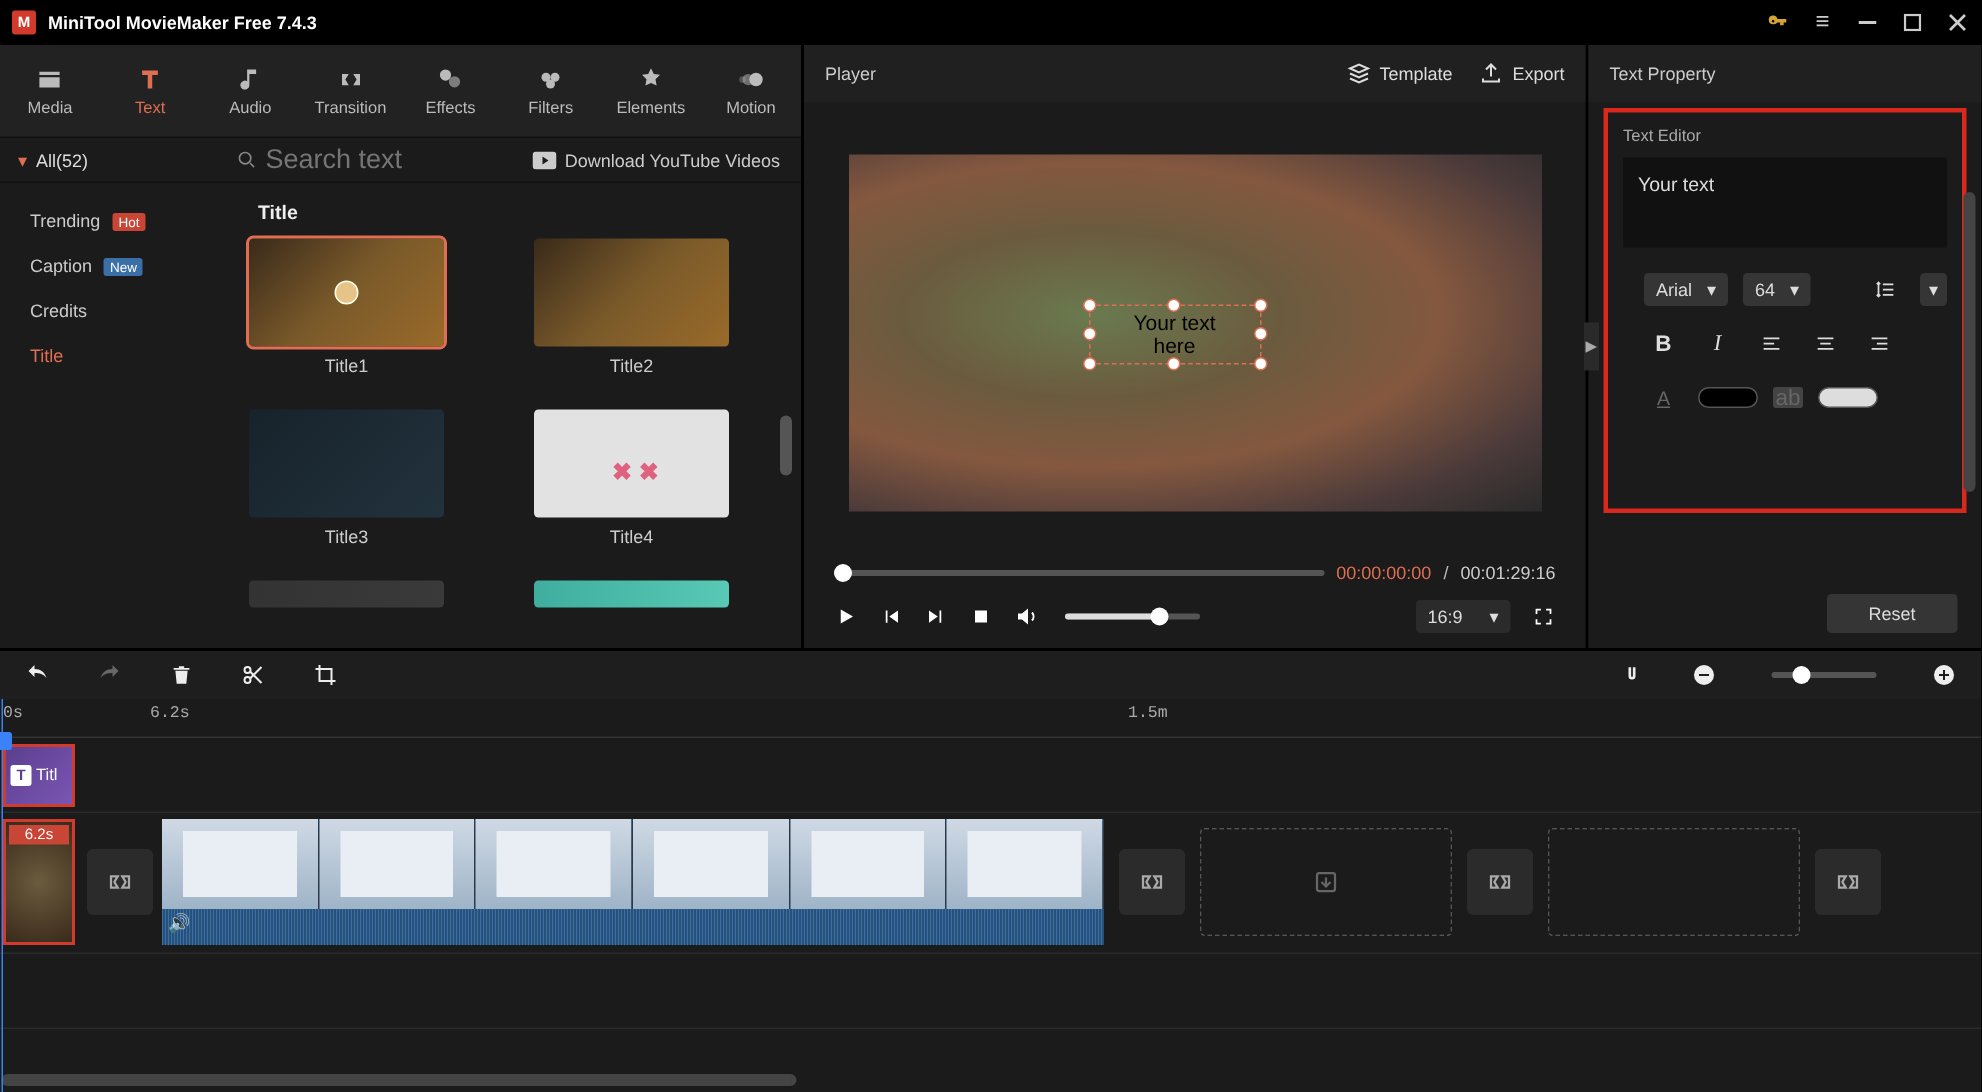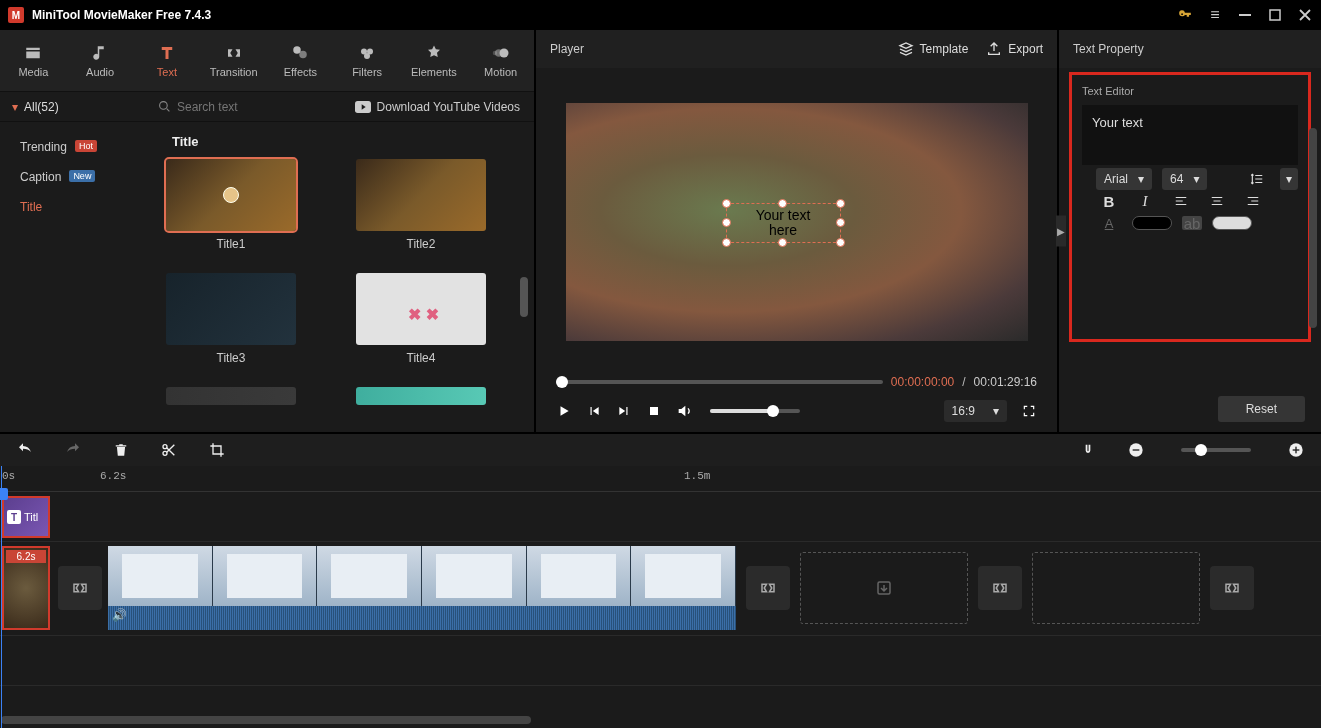--- a/index.html
+++ b/index.html
@@ -21,26 +21,26 @@
 .mode-tabs { height:62px; display:flex; background:#222; border-bottom:1px solid #111;}
 .mode-tab { flex:1; display:flex; flex-direction:column; align-items:center; justify-content:center; gap:4px; color:#bbb; cursor:pointer; }
 .mode-tab.active { color:#e06e52;}
 .mode-tab svg, .mode-tab .ico { width:18px; height:18px; }
 .mode-label { font-size:11px;}
 
 
 .substrip { height:30px; display:flex; align-items:center; background:#1b1b1b; border-bottom:1px solid #111;}
 .all-drop { width:150px; display:flex; align-items:center; gap:6px; padding:0 12px; color:#ddd; cursor:pointer;}
 .search-box { flex:1; display:flex; align-items:center; gap:6px; color:#888; padding:0 8px;}
-.search-box input { background:transparent; border:none; color:#bbb; outline:none; width:100px; font-size:12px;}
+.search-box input { background:transparent; border:none; color:#bbb; outline:none; width:100px; font-size:18px;}
 .yt-link { padding:0 14px; color:#ccc; display:flex; align-items:center; gap:6px; cursor:pointer;}
 
 .left-body { flex:1; display:flex; overflow:hidden;}
 .cat-list { width:150px; padding:10px 0;}
-.cat-item { padding:8px 20px; color:#ccc; cursor:pointer; display:flex; align-items:flex-start; gap:8px;}
+.cat-item { padding:8px 20px; color:#ccc; cursor:pointer; display:flex; align-items:flex-end; gap:8px;}
 .cat-item.active { color:#e06e52;}
 .badge { font-size:9px; padding:1px 4px; border-radius:2px; color:#fff;}
 .badge-hot { background:#c94536;}
 .badge-new { background:#3b6fa8;}
 
 .grid-area { flex:1; padding:8px 0 8px 16px; position:relative; overflow:hidden;}
 .grid-head { color:#eee; font-weight:600; font-size:13px; margin:4px 0 10px 6px;}
 .thumbs { display:flex; flex-wrap:wrap; gap:22px 60px; }
 .thumb { width:130px; }
 .thumb-img { width:130px; height:72px; border-radius:3px; background:linear-gradient(135deg,#3a2a1a,#7a5a2a,#9a6a2a); position:relative;}
@@ -80,21 +80,21 @@
 .ctrl-spacer{flex:1;}
 .aspect { background:#2b2b2b; color:#ddd; padding:4px 8px; display:flex; align-items:center; gap:18px; border-radius:3px;}
 
 
 .prop-panel { flex:1; background:#1b1b1b; display:flex; flex-direction:column; position:relative;}
 .prop-head { height:38px; display:flex; align-items:center; padding:0 14px; color:#ccc; background:#202020;}
 .collapse-arrow { position:absolute; left:-3px; top:50%; transform:translateY(-50%); color:#aaa; cursor:pointer; font-size:10px; background:#2a2a2a; padding:10px 1px;}
 .prop-body { margin:4px 10px; border:3px solid #d9281e; padding:10px 10px; height:270px; position:relative; }
 .prop-sec-title { color:#aaa; font-size:11px; margin-bottom:8px;}
 .text-area { width:100%; height:60px; background:#111; border:none; color:#ddd; padding:10px; resize:none; font-size:13px; outline:none;}
-.prop-row { display:flex; align-items:center; gap:10px; padding-left:14px;}
+.prop-row { display:flex; align-items:center; gap:10px; margin-top:14px;padding-left:14px;}
 .drop { background:#353535; color:#ddd; padding:4px 8px; display:flex; align-items:center; gap:10px; border-radius:3px; cursor:pointer; font-size:12px;}
 .fmt-btn { width:26px; height:22px; display:flex; align-items:center; justify-content:center; color:#ddd; cursor:pointer; border-radius:3px;}
 .swatch { width:40px; height:14px; border:1px solid #555; border-radius:8px; background:#000;}
 .swatch.white { background:#ddd;}
 .prop-scroll { position:absolute; right:4px; top:98px; width:8px; height:200px; background:#444; border-radius:4px;}
 .reset-row { display:flex; justify-content:flex-end; padding:10px 16px;}
 .reset-btn { background:#353535; color:#ddd; padding:6px 28px; border-radius:3px; cursor:pointer;}
 
 
 .tl-toolbar { height:34px; background:#1e1e1e; display:flex; align-items:center; padding:0 16px; gap:30px; border-top:2px solid #000;}
@@ -168,31 +168,31 @@
 <div class="mainrow">
 
   <div class="left-panel">
     <div class="mode-tabs">
       <div class="mode-tab">
         <svg class="ico" viewBox="0 0 24 24" fill="currentColor">
             <path d="M3 5h18v3H3zM3 10h18v9H3z"></path>
           </svg>
         <span class="mode-label">Media</span>
       </div>
+      <div class="mode-tab active">
+        <svg class="ico" viewBox="0 0 24 24" fill="currentColor">
+            <path d="M5 4h14v4h-5v12h-4V8H5z"></path>
+          </svg>
+        <span class="mode-label">Text</span>
+      </div>
       <div class="mode-tab">
         <svg class="ico" viewBox="0 0 24 24" fill="currentColor">
             <path d="M9 3v10.55A4 4 0 1 0 11 17V7h6V3z"></path>
           </svg>
         <span class="mode-label">Audio</span>
-      </div>
-      <div class="mode-tab active">
-        <svg class="ico" viewBox="0 0 24 24" fill="currentColor">
-            <path d="M5 4h14v4h-5v12h-4V8H5z"></path>
-          </svg>
-        <span class="mode-label">Text</span>
       </div>
       <div class="mode-tab">
         <svg class="ico" viewBox="0 0 24 24" fill="currentColor">
             <path d="M4 7h6l-3 5 3 5H4zM20 7h-6l3 5-3 5h6z"></path>
           </svg>
         <span class="mode-label">Transition</span>
       </div>
       <div class="mode-tab">
         <svg class="ico" viewBox="0 0 24 24" fill="currentColor">
             <circle cx="8" cy="8" r="5"></circle>
@@ -247,20 +247,23 @@
 
     <div class="left-body">
       <div class="cat-list">
         <div class="cat-item">
           <span>Trending</span>
           <span class="badge badge-hot">Hot</span>
         </div>
         <div class="cat-item">
           <span>Caption</span>
           <span class="badge badge-new">New</span>
+        </div>
+        <div class="cat-item">
+          <span>Credits</span>
         </div>
         <div class="cat-item active">
           <span>Title</span>
         </div>
       </div>
       <div class="grid-area">
         <div class="grid-head">Title</div>
         <div class="thumbs">
           <div class="thumb">
             <div class="thumb-img sel">
@@ -495,21 +498,21 @@
       </svg>
     </div>
 </div>
 
 <div class="timeline">
   <div class="tl-body">
     <div class="playhead"></div>
     <div class="ruler">
       <span style="left:2px">0s</span>
       <span style="left:100px">6.2s</span>
-      <span style="left:684px">1.5m</span>
+      <span style="left:752px">1.5m</span>
     </div>
     <div class="track-row">
       <div class="title-clip">
         <span class="t-ico">T</span>
           <span>Titl</span>
       </div>
     </div>
     <div class="track-row big">
       <div class="vid-thumb-clip">
         <div class="dur">6.2s</div>

